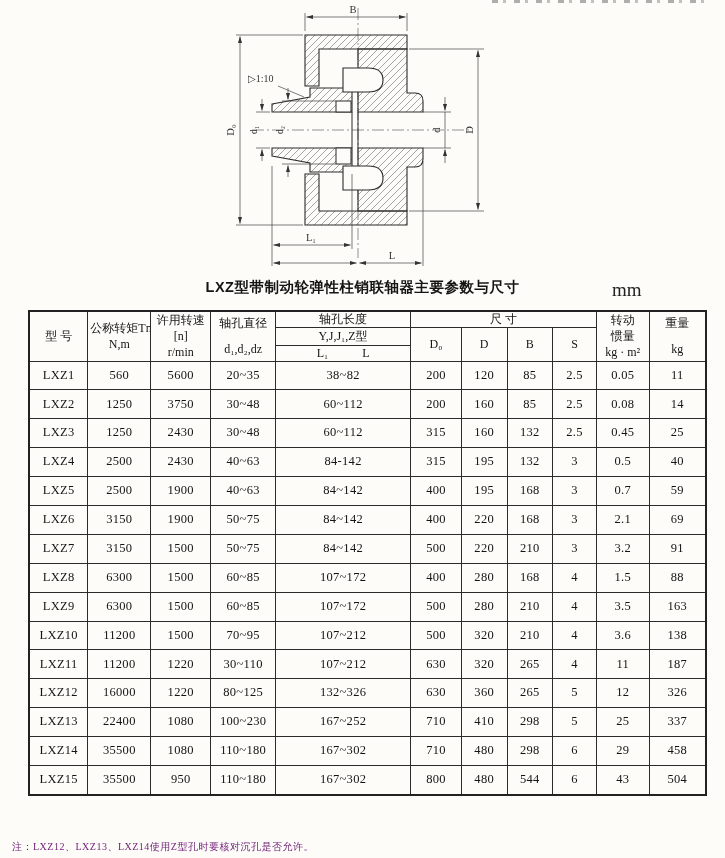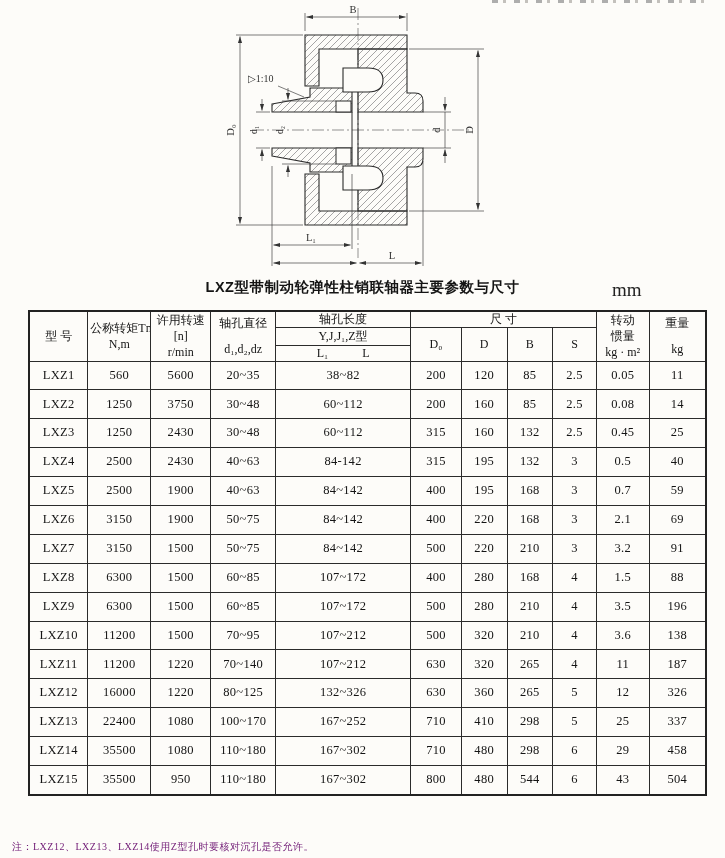--- a/index.html
+++ b/index.html
@@ -317,40 +317,40 @@
         <td>LXZ9</td>
         <td>6300</td>
         <td>1500</td>
         <td>60~85</td>
         <td>107~172</td>
         <td>500</td>
         <td>280</td>
         <td>210</td>
         <td>4</td>
         <td>3.5</td>
-        <td>196</td>
+        <td>163</td>
       </tr>
       <tr>
         <td>LXZ10</td>
         <td>11200</td>
         <td>1500</td>
         <td>70~95</td>
         <td>107~212</td>
         <td>500</td>
         <td>320</td>
         <td>210</td>
         <td>4</td>
         <td>3.6</td>
         <td>138</td>
       </tr>
       <tr>
         <td>LXZ11</td>
         <td>11200</td>
         <td>1220</td>
-        <td>70~140</td>
+        <td>30~110</td>
         <td>107~212</td>
         <td>630</td>
         <td>320</td>
         <td>265</td>
         <td>4</td>
         <td>11</td>
         <td>187</td>
       </tr>
       <tr>
         <td>LXZ12</td>
@@ -362,21 +362,21 @@
         <td>360</td>
         <td>265</td>
         <td>5</td>
         <td>12</td>
         <td>326</td>
       </tr>
       <tr>
         <td>LXZ13</td>
         <td>22400</td>
         <td>1080</td>
-        <td>100~170</td>
+        <td>100~230</td>
         <td>167~252</td>
         <td>710</td>
         <td>410</td>
         <td>298</td>
         <td>5</td>
         <td>25</td>
         <td>337</td>
       </tr>
       <tr>
         <td>LXZ14</td>

